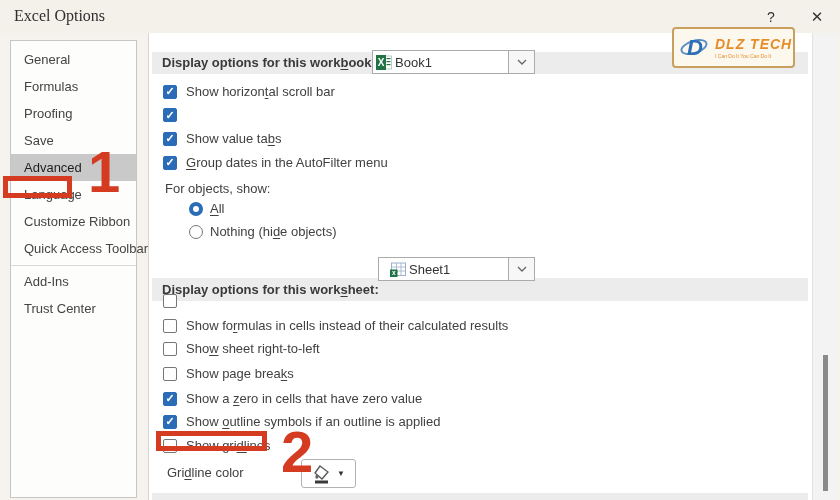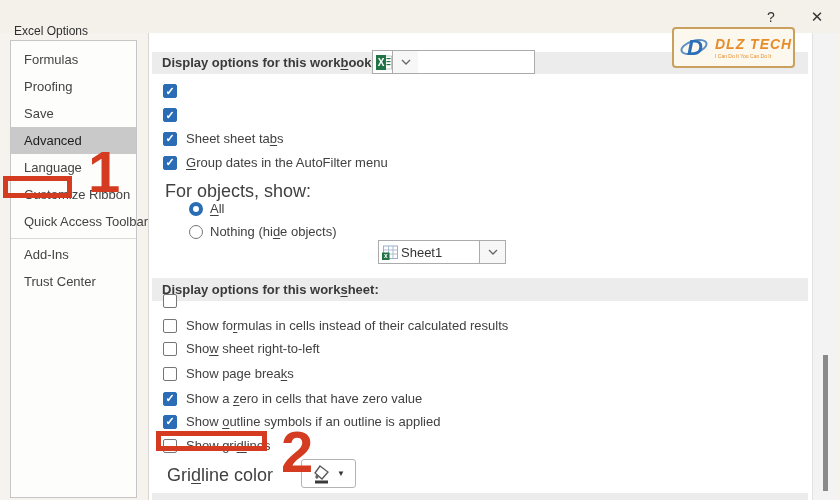--- a/index.html
+++ b/index.html
@@ -5,21 +5,21 @@
   * { margin:0; padding:0; box-sizing:border-box; }
   html,body { width:840px; height:500px; overflow:hidden; }
   body {
     position:relative;
     font-family:"Liberation Sans", sans-serif;
     background:#f6f3ee;
     color:#3f3f3f;
   }
   
   .titlebar { position:absolute; left:0; top:0; width:840px; height:33px; background:#f4f1eb; }
-  .title { position:absolute; left:14px; top:24px; font-size:12px; color:#2f2f2f; }
+  .title { position:absolute; left:14px; top:7px; font-size:16px; color:#2f2f2f;font-family:Liberation Serif, serif; }
   .helpbtn { position:absolute; left:760px; top:6px; width:22px; height:22px; font-size:14px;
              color:#333; text-align:center; line-height:22px; cursor:default; }
   .closebtn { position:absolute; left:804px; top:4px; width:26px; height:26px; font-size:15px;
               color:#333; text-align:center; line-height:26px; cursor:default; }
   
   .sidebar { position:absolute; left:10px; top:40px; width:127px; height:458px;
              background:#fdfdfc; border:1px solid #c6c6c6; padding-top:5px; }
   .side-item { height:27px; line-height:27px; padding-left:13px; font-size:13px; color:#444;
                white-space:nowrap; }
   .side-item[data-state="true"] { background:#c9c9c9; color:#1e1e1e; }
@@ -29,37 +29,37 @@
   .vdivider { position:absolute; left:148px; top:33px; width:1px; height:467px; background:#d8d6d2; }
   .strip { position:absolute; left:152px; width:656px; background:#ececec; }
   .strip1 { top:52px; height:22px; }
   .strip2 { top:258px; height:23px;margin-top:20px; }
   .strip-bottom { top:493px; height:7px; }
   .strip .hdr { font-size:13px; font-weight:bold; color:#3a3a3a; padding-left:10px; line-height:22px; }
   
   .combo { position:absolute; height:24px; background:#fff; border:1px solid #ababab;
            display:flex; align-items:center; }
   .combo1 { left:372px; top:50px; width:163px; }
-  .combo2 { left:378px; top:240px; width:128px; }
+  .combo2 { left:378px; top:257px; width:157px;padding-left:8px; }
   .combo .val { font-size:13px; color:#333; margin-left:3px; flex:1; }
   .combo-btn { width:26px; height:100%; border-left:1px solid #ababab; background:#f7f7f7;
                display:flex; align-items:center; justify-content:center; }
   .combo .fileicon { margin-left:3px; flex:0 0 auto; display:block; }
   
   .row { position:absolute; left:163px; display:flex; align-items:center; }
   .row .lbl { font-size:13px; color:#414141; margin-left:9px; white-space:nowrap; }
   .mn { text-decoration:underline; text-underline-offset:2px; }
   .cb { width:14px; height:14px; border:1px solid #767676; border-radius:2px; background:#fff;
         display:flex; align-items:center; justify-content:center; flex:0 0 auto; }
   .cb .tick { display:none; color:#fff; font-size:11px; font-weight:bold; line-height:1; }
   .cb[data-state="true"] { background:#2a6cb5; border-color:#2a6cb5; }
   .cb[data-state="true"] .tick { display:block; }
   .radio { width:14px; height:14px; border-radius:50%; border:1px solid #767676; background:#fff; flex:0 0 auto; }
   .radio[data-state="true"] { border:4px solid #2a6cb5; }
-  .static-lbl { position:absolute; font-size:18px; color:#414141; white-space:nowrap; }
+  .static-lbl { position:absolute; font-size:13px; color:#414141; white-space:nowrap; }
   
   .bucket-btn { position:absolute; left:301px; top:459px; width:55px; height:29px; background:#fff;
                 border:1px solid #b3b3b3; border-radius:3px; display:flex; align-items:center;
                 justify-content:center; gap:5px; }
   .dd-arrow { font-size:8px; color:#333; }
   
   .scrollbar { position:absolute; left:812px; top:33px; width:24px; height:467px; background:#f3f3f3;
                border-left:1px solid #e2e2e2; }
   .thumb { position:absolute; left:10px; top:322px; width:5px; height:136px; background:#8a8a8a; }
   
@@ -98,20 +98,21 @@
     <span class="orbit"></span>
     <span class="dletter">D</span>
   </span>
   <span class="logo-txt">
     <span class="logo-brand">DLZ TECH</span>
     <span class="logo-tag">I Can Do It You Can Do It</span>
   </span>
 </div>
 
 <div class="sidebar">
+  <div class="side-item" data-state="false">General</div>
   <div class="side-item" data-state="false">Formulas</div>
   <div class="side-item" data-state="false">Proofing</div>
   <div class="side-item" data-state="false">Save</div>
   <div class="side-item" data-state="true">Advanced</div>
   <div class="side-item" data-state="false">Language</div>
   <div class="side-item" data-state="false">Customize Ribbon</div>
   <div class="side-item" data-state="false">Quick Access Toolbar</div>
   <div class="side-sep"></div>
   <div class="side-item" data-state="false">Add-Ins</div>
   <div class="side-item" data-state="false">Trust Center</div>
@@ -125,42 +126,44 @@
 </div>
 <div class="combo combo1">
   <svg class="fileicon" width="16" height="15" viewBox="0 0 16 15">
     <rect x="9" y="1" width="6.5" height="13" fill="#ffffff" stroke="#a9c3b4" stroke-width="0.8"></rect>
     <rect x="10.5" y="3" width="4" height="1.2" fill="#217346"></rect>
     <rect x="10.5" y="6" width="4" height="1.2" fill="#217346"></rect>
     <rect x="10.5" y="9" width="4" height="1.2" fill="#217346"></rect>
     <rect x="0" y="0" width="10" height="15" fill="#217346"></rect>
     <text x="5" y="11" font-size="10" font-weight="bold" fill="#ffffff" text-anchor="middle" font-family="Liberation Sans, sans-serif">X</text>
   </svg>
+  <span class="val">Book1</span>
   <span class="combo-btn">
     <svg width="10" height="6" viewBox="0 0 10 6">
         <polyline points="1,1 5,5 9,1" fill="none" stroke="#666" stroke-width="1.3"></polyline>
       </svg>
   </span>
 </div>
 
 <div class="row" style="top:84px">
   <span class="cb" data-state="true">
       <span class="tick">✓</span>
     </span>
+  <span class="lbl"><span>Show horizon</span><span class="mn">t</span><span>al scroll bar</span></span>
 </div>
 <div class="row" style="top:108px">
   <span class="cb" data-state="true">
       <span class="tick">✓</span>
     </span>
 </div>
 <div class="row" style="top:131px">
   <span class="cb" data-state="true">
       <span class="tick">✓</span>
     </span>
-  <span class="lbl"><span>Sheet sheet ta</span><span class="mn">b</span><span>s</span></span>
+  <span class="lbl"><span>Show value ta</span><span class="mn">b</span><span>s</span></span>
 </div>
 <div class="row" style="top:155px">
   <span class="cb" data-state="true">
       <span class="tick">✓</span>
     </span>
   <span class="lbl"><span></span><span class="mn">G</span><span>roup dates in the AutoFilter menu</span></span>
 </div>
 
 <div class="static-lbl" style="left:165px; top:181px">For objects, show:</div>
 

